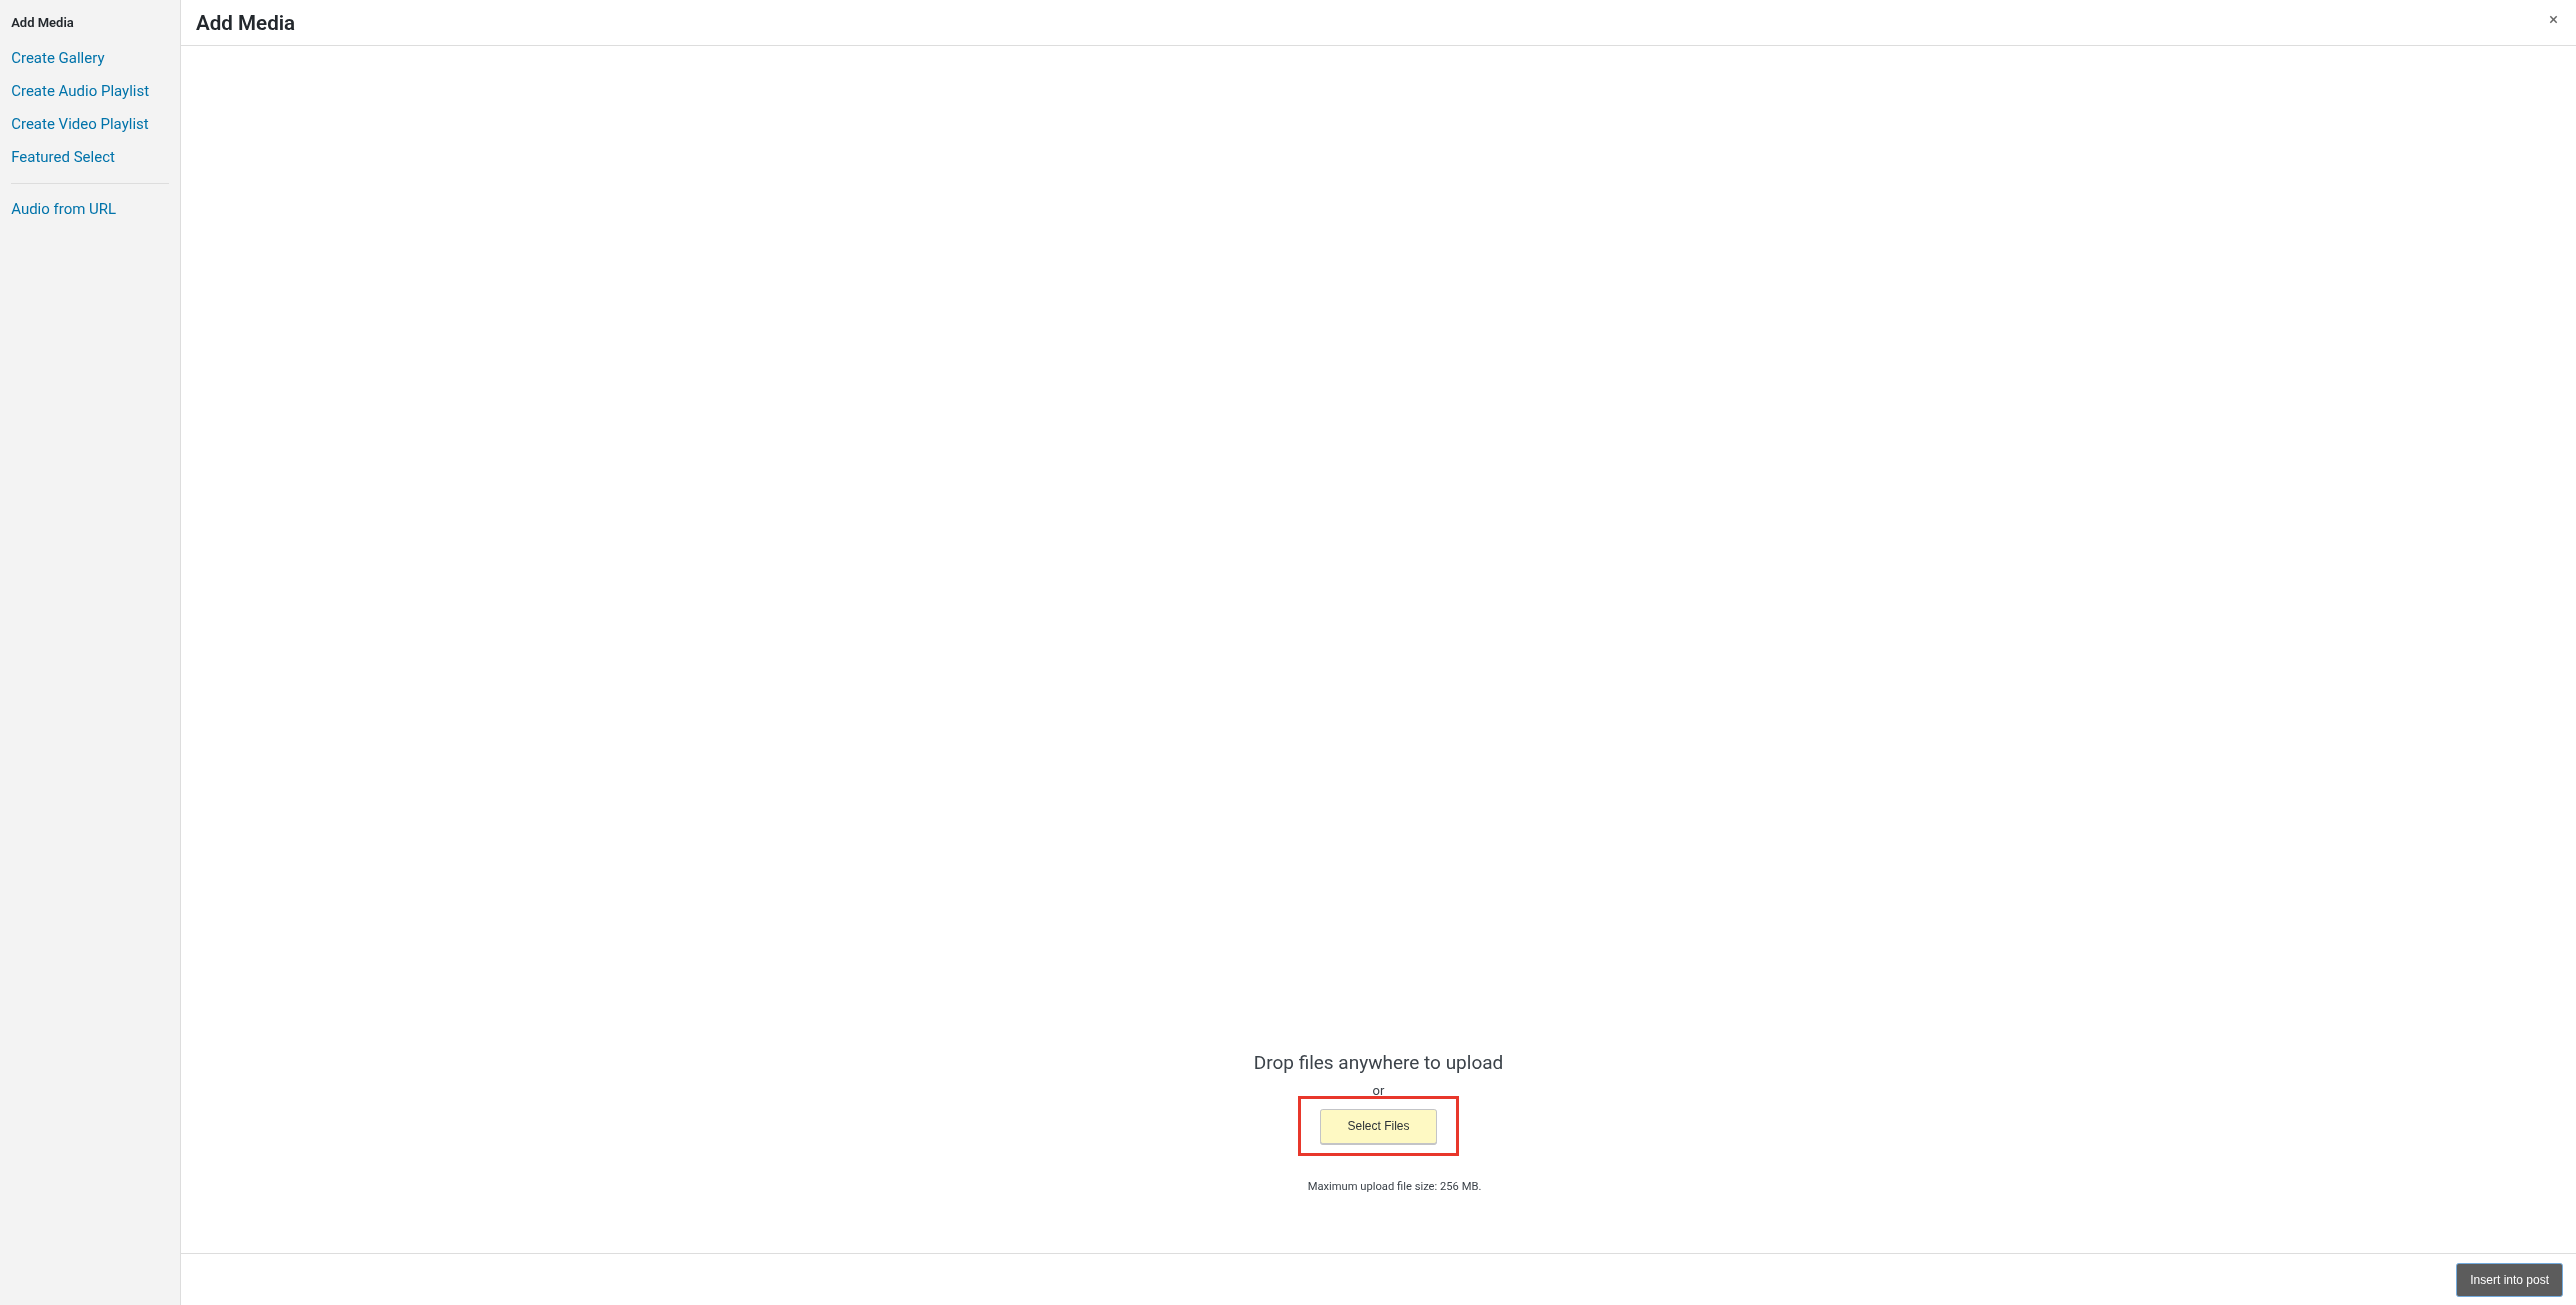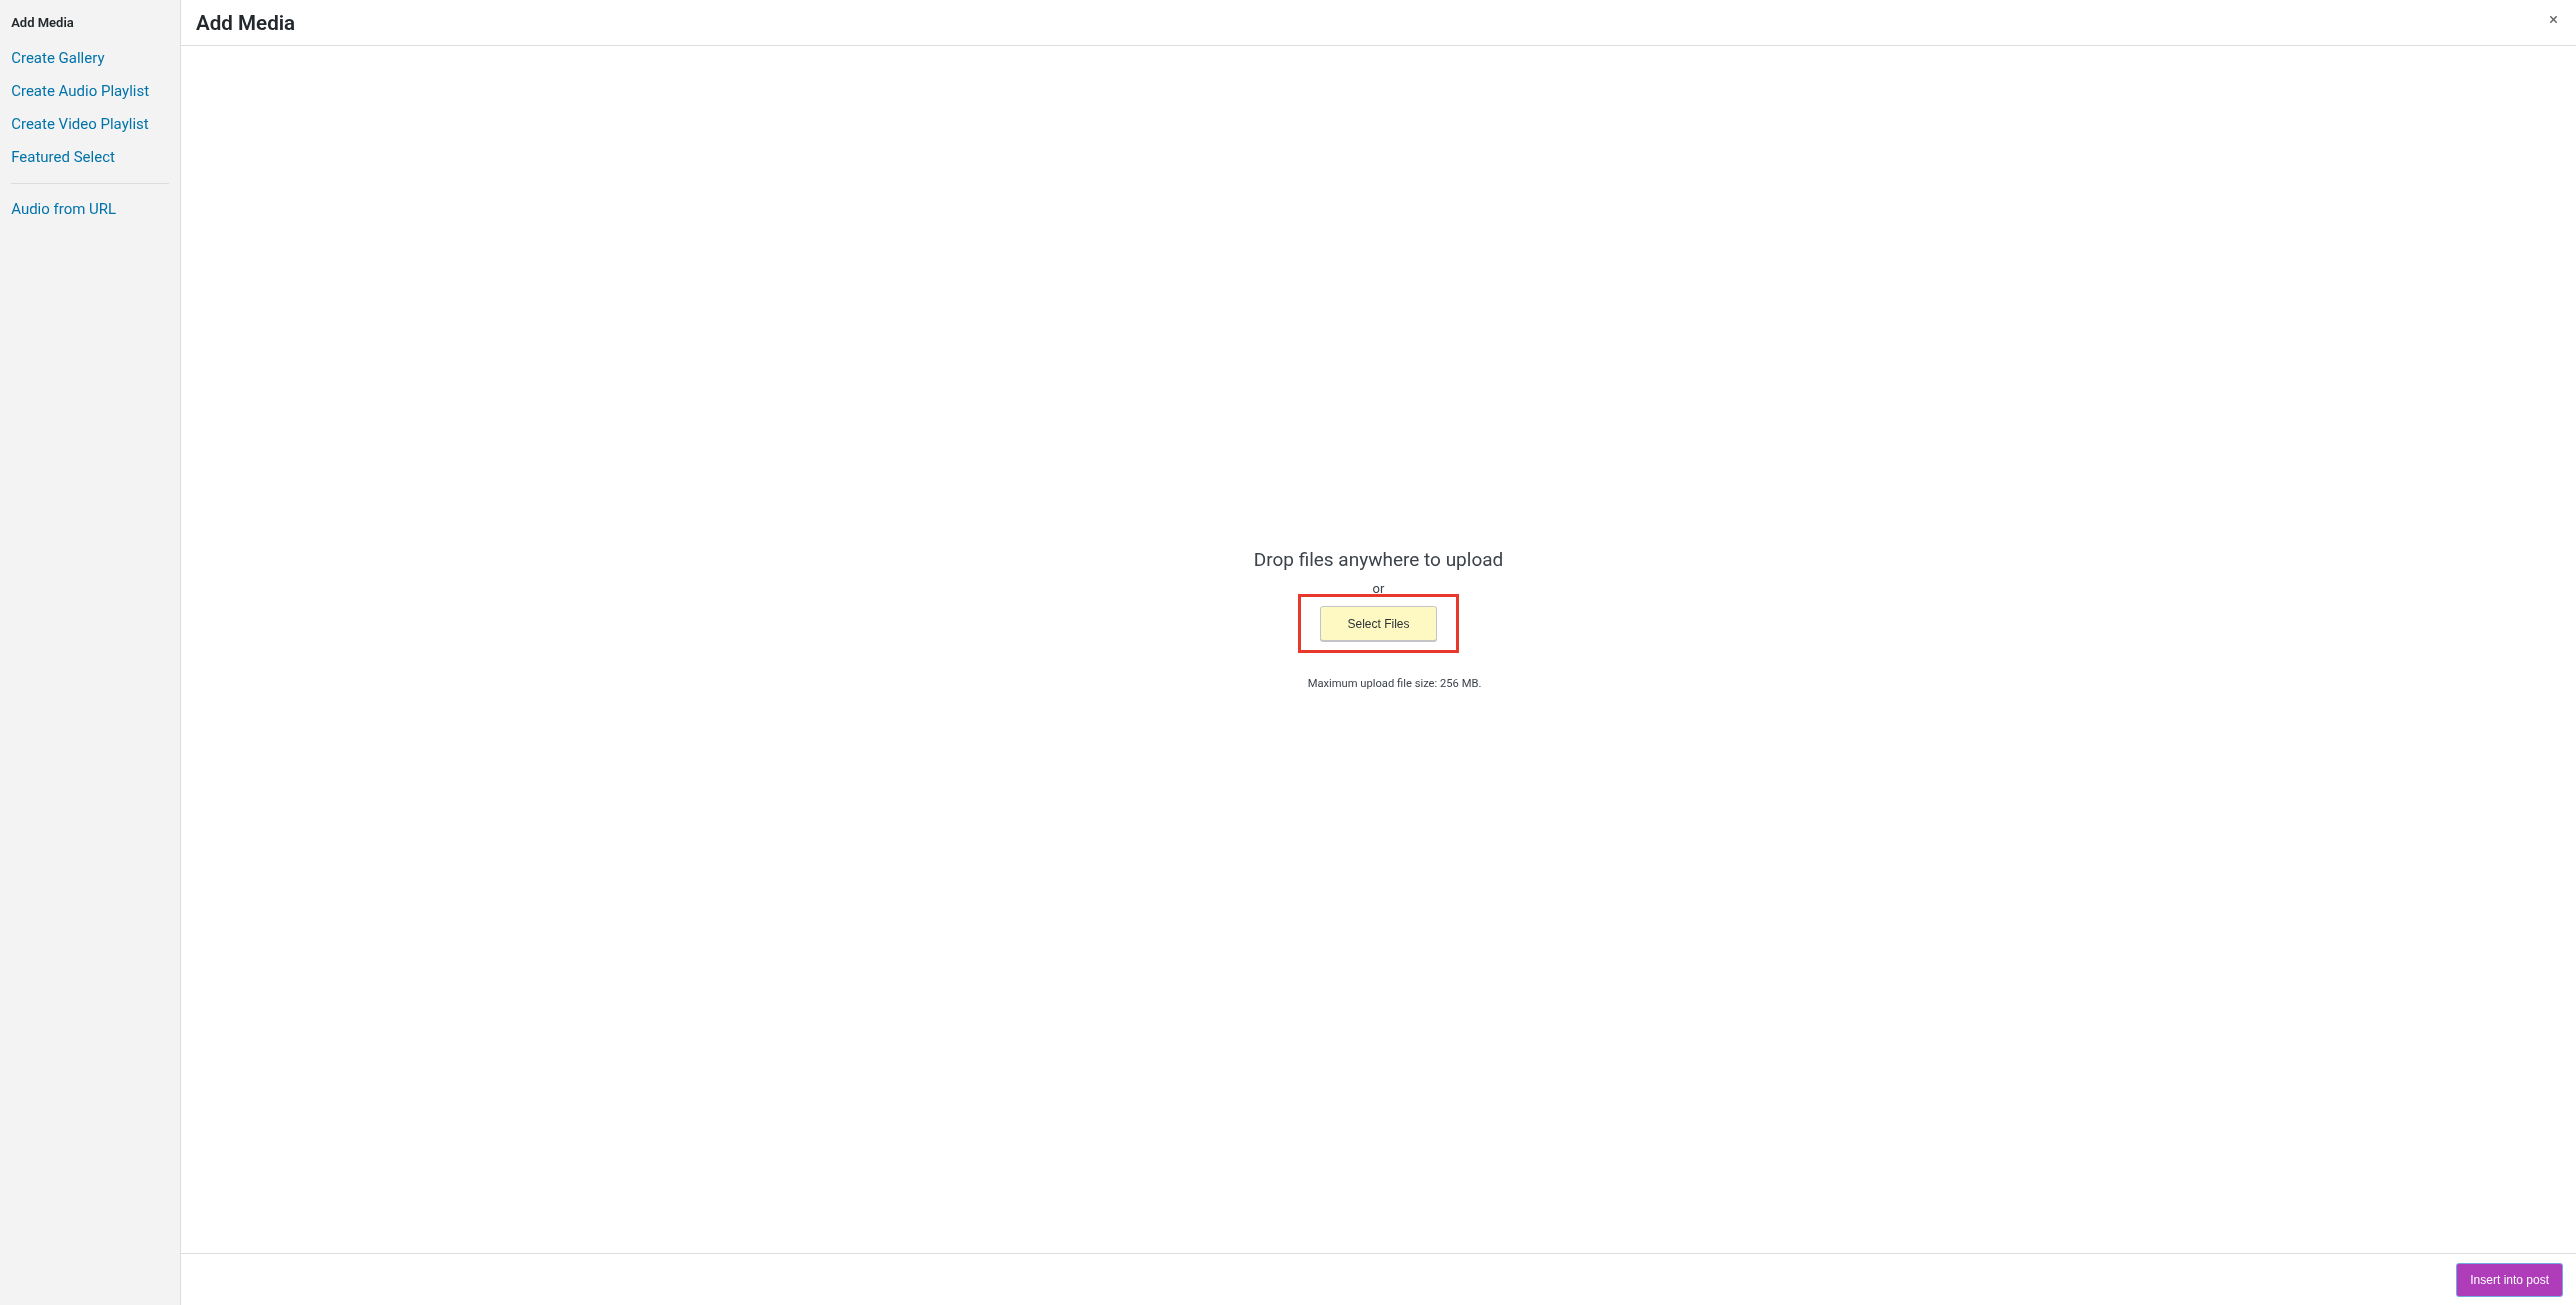--- a/index.html
+++ b/index.html
@@ -102,21 +102,21 @@
     }
     .tab-border {
       border-bottom: 0.9px solid #ddd;
       width: 100%;
     }
     .content {
       flex: 1;
       display: flex;
       flex-direction: column;
       align-items: center;
-      justify-content: center;
+      justify-content: flex-end;
       padding-bottom: 112px;
     }
     .drop-text {
       font-size: 19px;
       color: #3c434a;
       margin-bottom: 9.4px;
     }
     .or-text {
       font-size: 13px;
       color: #3c434a;
@@ -150,21 +150,21 @@
       right: 0;
       height: 52px;
       border-top: 0.9px solid #ddd;
       display: flex;
       align-items: center;
       justify-content: flex-end;
       padding: 0 13px;
       background: #fff;
     }
     .insert-btn {
-      background: #a21caf;
+      background: #404040;
       border: 0.9px solid #5b9dd9;
       color: #fff;
       font-size: 12px;
       padding: 9px 13px;
       border-radius: 2.8px;
       cursor: pointer;
       opacity: 0.85;
     }
   </style>
 </head>

